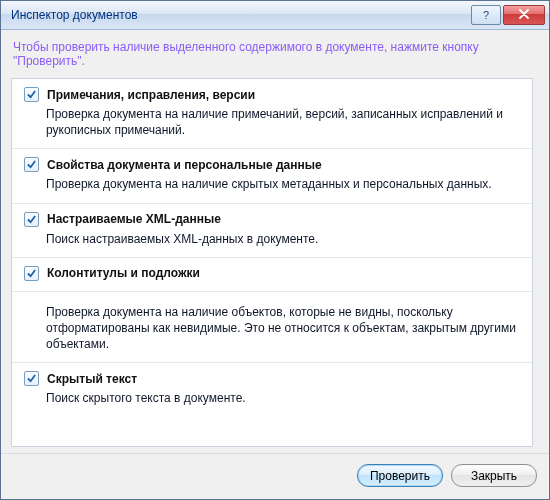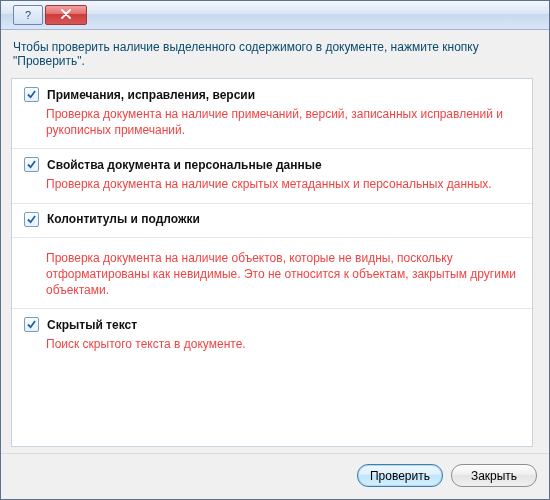--- a/index.html
+++ b/index.html
@@ -55,21 +55,21 @@
   }
   .titlebar .tb-close {
     width: 40px;
     background: linear-gradient(to bottom, #f3a0a0 0%, #e26e6e 45%, #cf3a3a 46%, #d95656 100%);
     border-color: #9a3a3a;
     color: #fff;
     font-weight: bold;
   }
   .instruction {
     padding: 10px 18px 6px 12px;
-    color: #0c4a6e;
+    color: #8b5cf6;
   }
   .panel-wrap {
     flex: 1;
     margin: 4px 16px 6px 10px;
     border: 1px solid #c9d3de;
     background: #ffffff;
     overflow: hidden;
     box-sizing: border-box;
   }
   .option {
@@ -83,21 +83,21 @@
     display: flex;
     align-items: center;
     gap: 8px;
   }
   .opt-title {
     font-weight: bold;
     color: #111;
   }
   .opt-desc {
     margin: 4px 0 0 22px;
-    color: #ef4444;
+    color: #0f172a;
     line-height: 1.35;
   }
   .chk {
     width: 13px;
     height: 13px;
     border: 1px solid #7a9dbb;
     background: linear-gradient(to bottom, #fafcff, #e7f0fb);
     border-radius: 2px;
     display: inline-flex;
     align-items: center;
@@ -142,20 +142,21 @@
     color: #000;
     text-align: center;
   }
 </style>
 </head>
 <body>
 
 <div class="window">
 
   <div class="titlebar">
+    <div class="title">Инспектор документов</div>
     <div class="tb-buttons">
       <div class="tb-btn">
         <span>?</span>
       </div>
       <div class="tb-btn tb-close">
         <span>
           <svg viewBox="0 0 10 10" width="10" height="10">
             <path d="M1 1 L9 9 M9 1 L1 9" stroke="#fff" stroke-width="1.8" stroke-linecap="round"></path>
           </svg>
         </span>
@@ -184,20 +185,31 @@
         <span class="chk">
           <svg viewBox="0 0 10 10">
               <path d="M1 5 L4 8 L9 1" fill="none" stroke="#1a63a8" stroke-width="2"></path>
             </svg>
         </span>
         <span class="opt-title">Свойства документа и персональные данные</span>
       </div>
       <div class="opt-desc">Проверка документа на наличие скрытых метаданных и персональных данных.</div>
     </div>
 
+    <div class="option">
+      <div class="opt-header">
+        <span class="chk">
+          <svg viewBox="0 0 10 10">
+              <path d="M1 5 L4 8 L9 1" fill="none" stroke="#1a63a8" stroke-width="2"></path>
+            </svg>
+        </span>
+        <span class="opt-title">Настраиваемые XML-данные</span>
+      </div>
+      <div class="opt-desc">Поиск настраиваемых XML-данных в документе.</div>
+    </div>
 
     <div class="option">
       <div class="opt-header">
         <span class="chk">
           <svg viewBox="0 0 10 10">
               <path d="M1 5 L4 8 L9 1" fill="none" stroke="#1a63a8" stroke-width="2"></path>
             </svg>
         </span>
         <span class="opt-title">Колонтитулы и подложки</span>
       </div>

